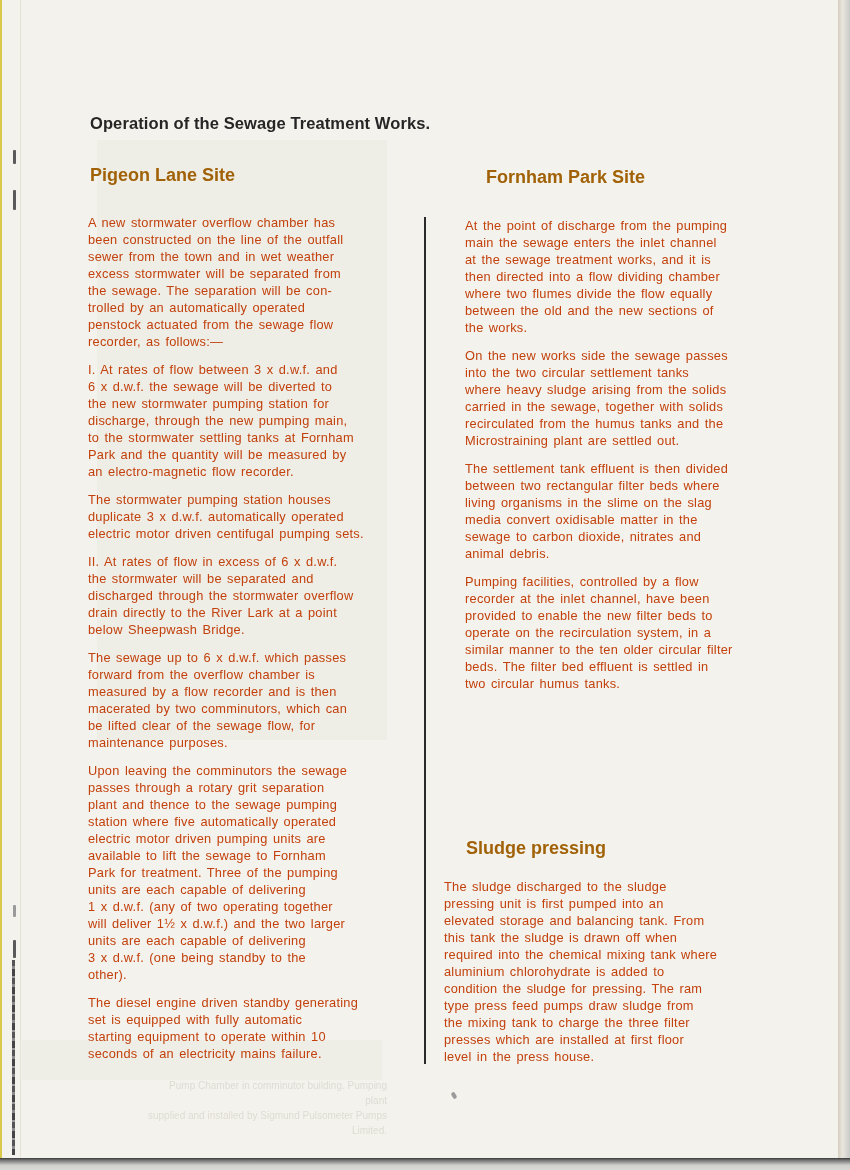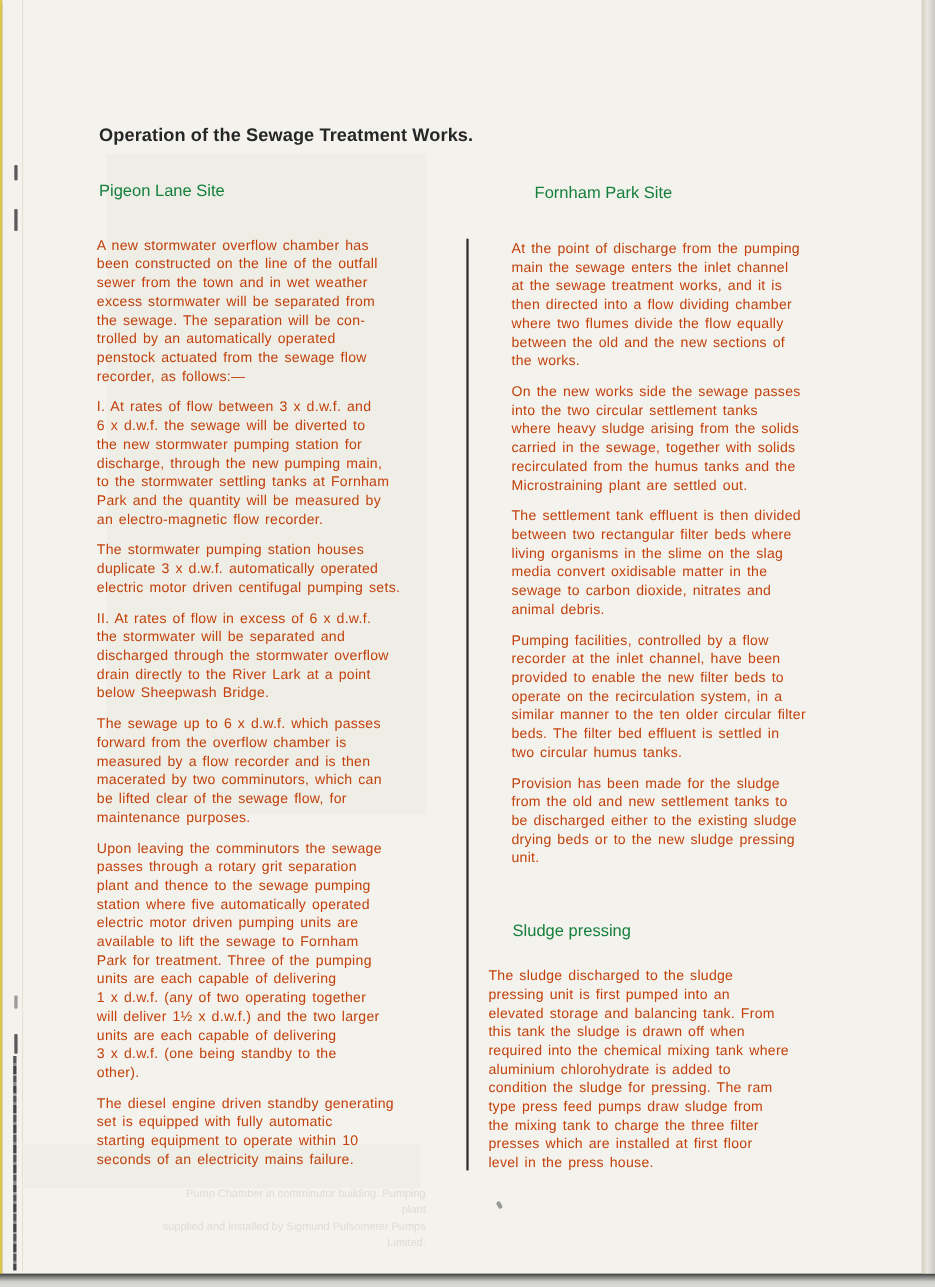--- a/index.html
+++ b/index.html
@@ -41,21 +41,21 @@
   }
   .ghost-text {
     position: absolute; color: rgba(120,115,100,0.18); font-size: 10px; line-height: 15px;
     text-align: right; width: 240px;
   }
   .title {
     position: absolute; left: 88px; top: 114px; margin: 0;
     font-size: 16.5px; font-weight: bold; color: #262626; letter-spacing: 0.1px;
   }
   .col-head {
-    position: absolute; margin: 0; font-size: 15px; font-weight: normal; color: #15803d;
+    position: absolute; margin: 0; font-size: 18px; font-weight: bold; color: #a16207;
   }
   .col {
     position: absolute; font-size: 12.8px; line-height: 17px; color: #c2410c;
     letter-spacing: 0.25px; word-spacing: 1.5px;
   }
   .col p { margin: 0 0 11px 0; white-space: pre-line; }
   .divider {
     position: absolute; left: 422px; top: 217px; width: 2px; height: 847px; background: #2a2a2a;
   }
   .speck { position: absolute; width: 4px; height: 7px; background: #9a9a9a; border-radius: 2px; }
@@ -146,25 +146,20 @@
 media convert oxidisable matter in the
 sewage to carbon dioxide, nitrates and
 animal debris.</p>
     <p>Pumping facilities, controlled by a flow
 recorder at the inlet channel, have been
 provided to enable the new filter beds to
 operate on the recirculation system, in a
 similar manner to the ten older circular filter
 beds.  The filter bed effluent is settled in
 two circular humus tanks.</p>
-    <p>Provision has been made for the sludge
-from the old and new settlement tanks to
-be discharged either to the existing sludge
-drying beds or to the new sludge pressing
-unit.</p>
   </div>
 
   <h2 class="col-head" style="left:464px;top:838px;">Sludge pressing</h2>
   <div class="col" style="left:442px;top:878px;width:330px;">
     <p>The sludge discharged to the sludge
 pressing unit is first pumped into an
 elevated storage and balancing tank.  From
 this tank the sludge is drawn off when
 required into the chemical mixing tank where
 aluminium chlorohydrate is added to

